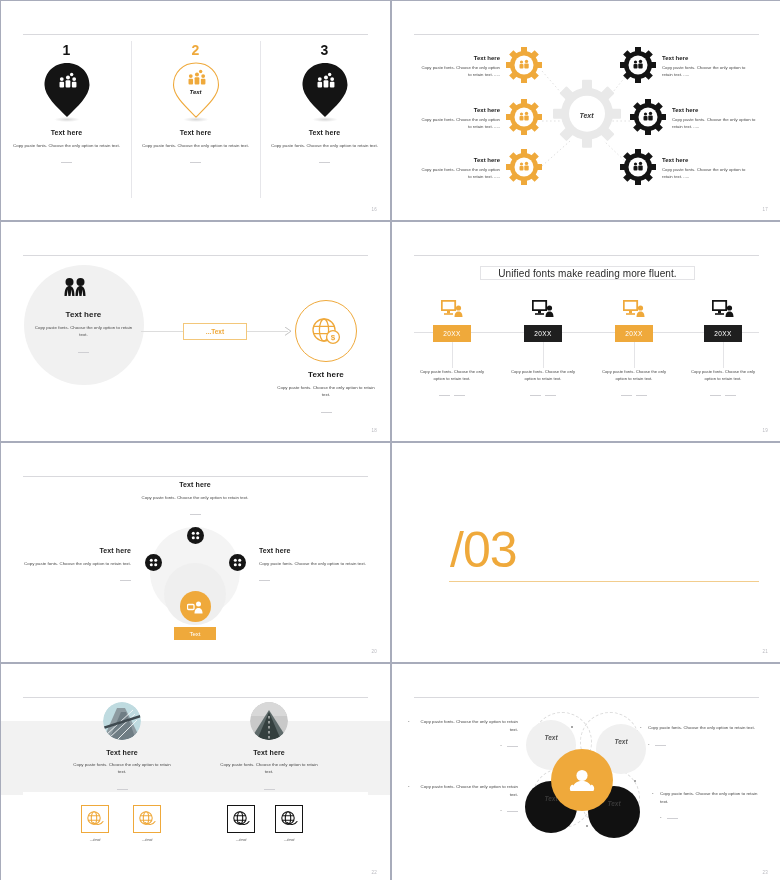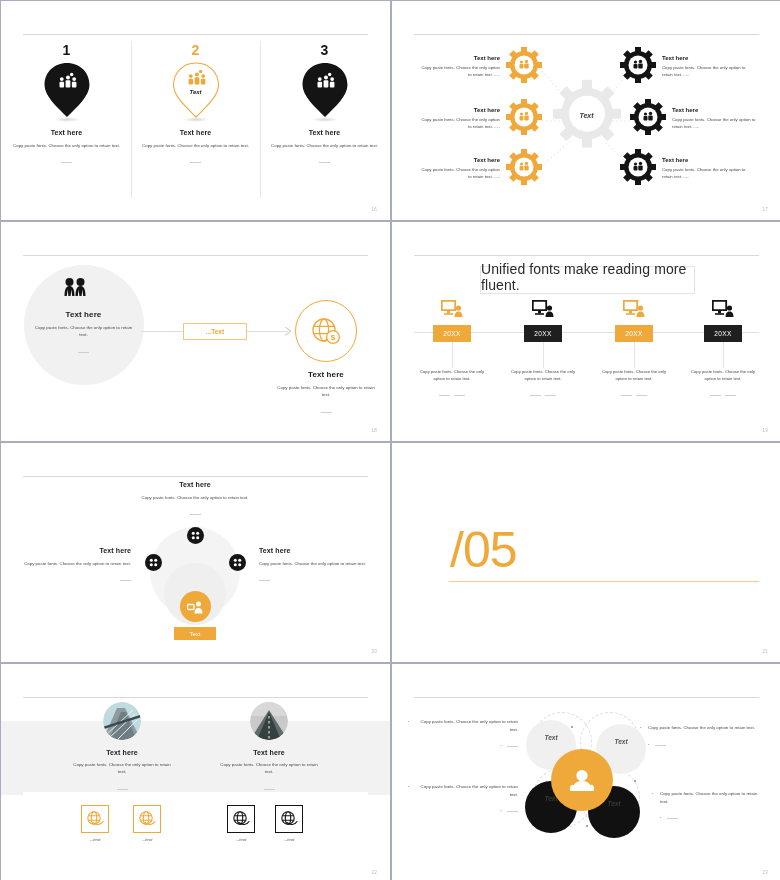--- a/index.html
+++ b/index.html
@@ -56,23 +56,23 @@
   
   .s3-big { position:absolute; left:23px; top:43px; width:120px; height:120px; border-radius:50%;
      background:#f1f1f1; }
   .s3-line { position:absolute; height:1px; background:#ddd; }
   .s3-box { position:absolute; border:1px solid #f3c77a; background:#fff;
      font-size:6.5px; color:#efa93b; font-weight:bold; display:flex; align-items:center; justify-content:center;}
   .s3-circ { position:absolute; width:62px; height:62px; border-radius:50%; border:1.3px solid #efa93b; }
 
   
   .s4-title {
-     position:absolute; left:88px; top:44px; width:215px; height:28px;
+     position:absolute; left:88px; top:44px; width:215px; height:14px;
      border:1px solid #e3e3e6; display:flex; align-items:flex-end; justify-content:center;
-     font-size:14px; color:#2b2b2b; letter-spacing:.1px;
+     font-size:10px; color:#2b2b2b; letter-spacing:.1px;
   }
   .s4-axis { position:absolute; left:22px; right:22px; top:110px; height:1px; background:#e0e0e3; }
   .s4-col { position:absolute; top:78px; width:92px; text-align:center; }
   .s4-chip { width:38px; height:17px; margin:3px auto 0; display:flex; align-items:center;
      justify-content:center; font-size:6.5px; color:#fff; letter-spacing:.4px; }
   .s4-stem { width:1px; height:26px; background:#e4e4e7; margin:0 auto; }
   .s4-body { font-size:4.2px; color:#4a4a4a; line-height:1.7; padding:0 8px; }
 
   
   .s5-ring { position:absolute; border-radius:50%; }
@@ -626,21 +626,21 @@
       </svg>
     </div>
     <div class="s5-chip" style="left:173px; top:184px;">
       <span>Text</span>
     </div>
 
     <div class="pg">20</div>
   </div>
 
   <div class="slide">
-    <div class="s6-num">/05</div>
+    <div class="s6-num">/03</div>
     <div class="s6-line"></div>
     <div class="pg">21</div>
   </div>
 
   <div class="slide">
     <div class="s7-band"></div>
     <div class="s7-white"></div>
     <div class="hr-top"></div>
 
     <div class="s7-col" style="left:47px;">

